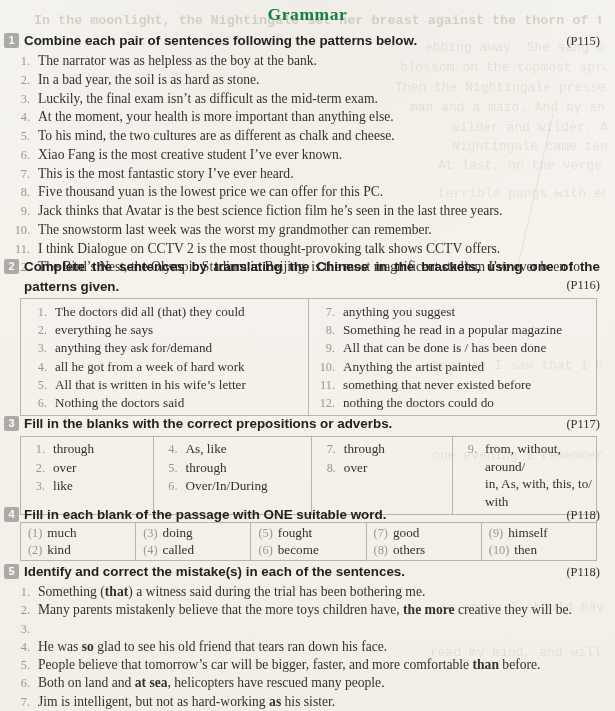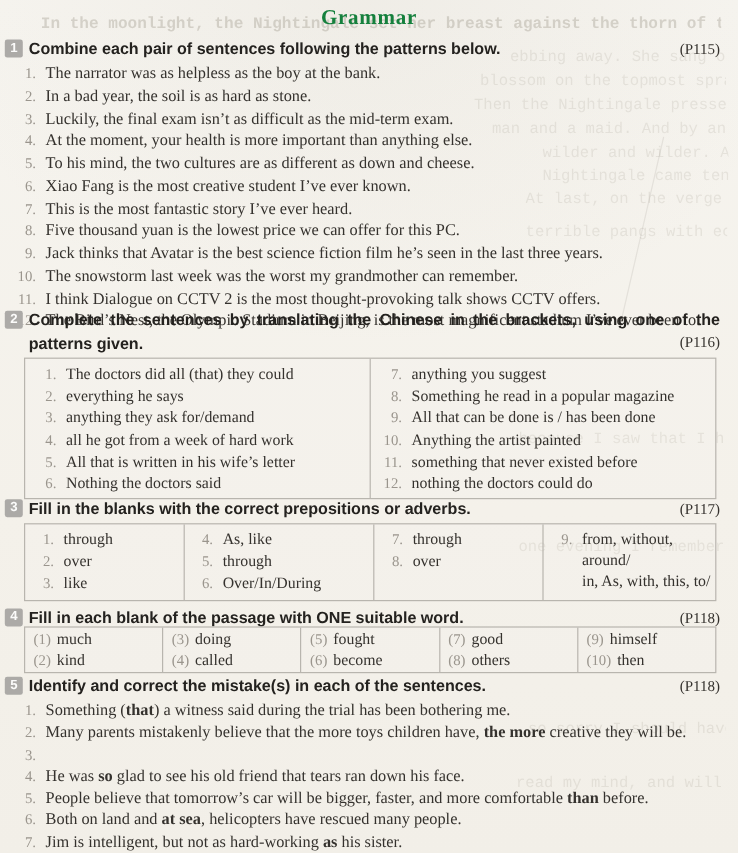--- a/index.html
+++ b/index.html
@@ -124,21 +124,21 @@
     <div class="row">
         <span class="n">3.</span>
         <span class="t">Luckily, the final exam isn’t as difficult as the mid-term exam.</span>
       </div>
     <div class="row">
         <span class="n">4.</span>
         <span class="t">At the moment, your health is more important than anything else.</span>
       </div>
     <div class="row">
         <span class="n">5.</span>
-        <span class="t">To his mind, the two cultures are as different as down and cheese.</span>
+        <span class="t">To his mind, the two cultures are as different as chalk and cheese.</span>
       </div>
     <div class="row">
         <span class="n">6.</span>
         <span class="t">Xiao Fang is the most creative student I’ve ever known.</span>
       </div>
     <div class="row">
         <span class="n">7.</span>
         <span class="t">This is the most fantastic story I’ve ever heard.</span>
       </div>
     <div class="row">
@@ -266,20 +266,21 @@
           <span class="n">8.</span>
           <span class="t">over</span>
         </div>
     </div>
     <div class="tcol c4">
       <div class="row">
         <span class="n">9.</span>
         <span class="t">
           <span class="ln">from, without, around/</span>
           <span class="ln">in, As, with, this, to/</span>
+          <span class="ln">with</span>
         </span>
       </div>
     </div>
   </div>
 
   <div class="sec-head hd4">
     <span class="badge">4</span>
     <span class="sec-title">Fill in each blank of the passage with ONE suitable word.</span>
     <span class="pageref">(P118)</span>
   </div>

